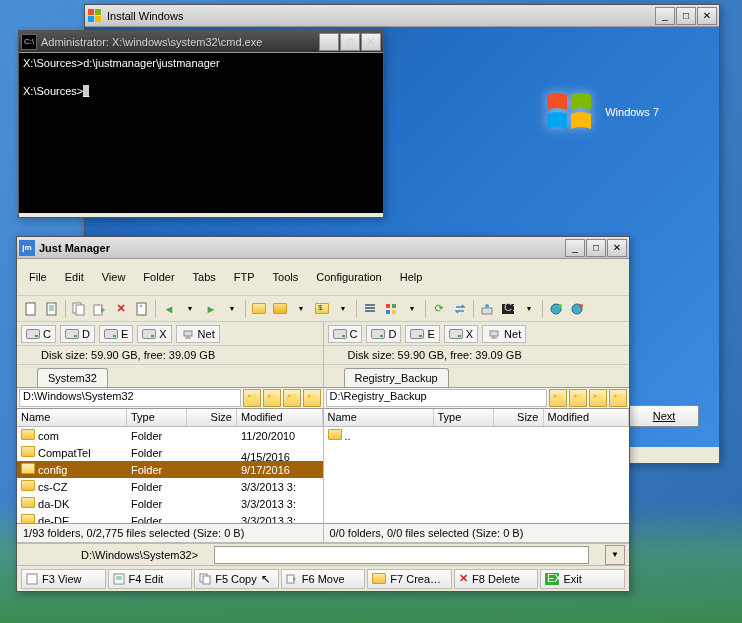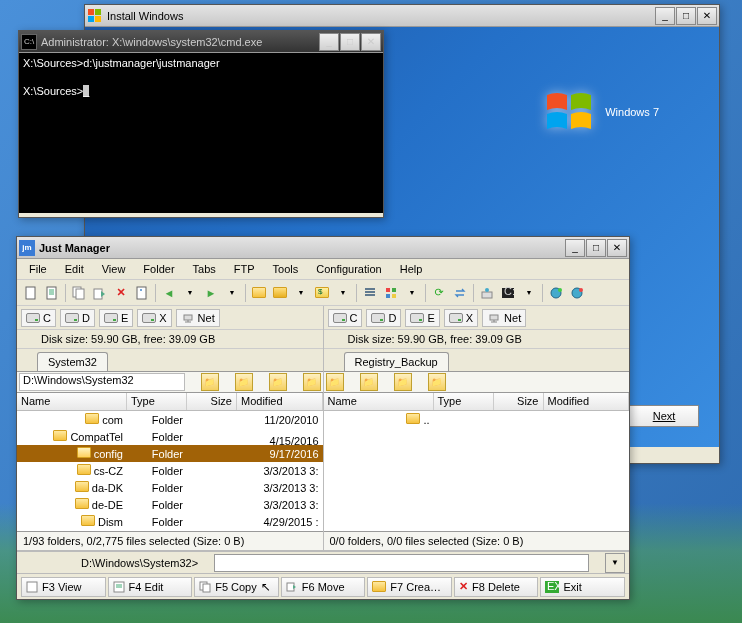--- a/index.html
+++ b/index.html
@@ -11,39 +11,39 @@
 .titlebar .ttext { flex: 1; font-size: 11px; }
 .winbtns { display: flex; gap: 1px; }
 .winbtn { width: 20px; height: 18px; background: linear-gradient(#f0f0f0,#d0d0d0); border: 1px solid #888; display: flex; align-items: center; justify-content: center; font-size: 10px; cursor: pointer; }
 .cmd-body { background: #000; color: #fff; font-family: 'Courier New', monospace; font-size: 12px; padding: 4px; height: 160px; overflow: hidden; white-space: pre; }
 .install-body { background: linear-gradient(135deg, #1e5aa8 0%, #2470c8 40%, #3a8de0 100%); height: 420px; position: relative; }
 .logo { position: absolute; right: 60px; top: 60px; color: #fff; font-size: 32px; display: flex; align-items: center; gap: 10px; }
 .logo svg { filter: drop-shadow(0 0 6px rgba(255,255,255,0.5)); }
 .logo .seven { font-weight: 300; }
 .nextbtn { position: absolute; right: 20px; bottom: 20px; width: 70px; height: 22px; background: linear-gradient(#fdfdfd,#e8e8e8); border: 1px solid #888; cursor: pointer; text-decoration: underline; }
 .jm-body { background: #ece9d8; }
-.menubar { height: 21px; display: flex; align-items: center; padding: 2px 4px; gap: 2px; border-bottom: 1px solid #ccc; }
+.menubar { height: 37px; display: flex; align-items: center; padding: 2px 4px; gap: 2px; border-bottom: 1px solid #ccc; }
 .menubar span { padding: 2px 8px; cursor: pointer; }
 .toolbar { height: 26px; display: flex; align-items: center; padding: 2px 4px; gap: 1px; border-bottom: 1px solid #ccc; flex-wrap: nowrap; overflow: hidden; }
 .tbtn { width: 20px; height: 20px; display: flex; align-items: center; justify-content: center; cursor: pointer; border: 1px solid transparent; }
 .tsep { width: 1px; height: 18px; background: #bbb; margin: 0 2px; }
 .drivebar { height: 24px; display: flex; align-items: center; padding: 2px 4px; gap: 4px; border-bottom: 1px solid #ccc; }
 .drvbtn { display: flex; align-items: center; gap: 3px; padding: 2px 4px; border: 1px solid #bbb; background: #f5f5f5; cursor: pointer; }
 .diskline { padding: 3px 24px; font-size: 11px; border-bottom: 1px solid #ccc; }
 .panels { display: flex; }
 .panel { flex: 1; display: flex; flex-direction: column; border-right: 1px solid #bbb; }
 .panel:last-child { border-right: none; }
 .tabrow { height: 22px; display: flex; align-items: flex-end; padding: 0 20px; background: #ece9d8; }
 .tab { padding: 3px 10px; background: #f5f5f0; border: 1px solid #999; border-bottom: none; border-radius: 3px 3px 0 0; }
-.pathrow { height: 22px; display: flex; align-items: center; padding: 0 2px; gap: 16px; border-top: 1px solid #999; border-bottom: 1px solid #999; background: #f5f5f0; }
+.pathrow { height: 22px; display: flex; align-items: center; padding: 0 2px; gap: 2px; border-top: 1px solid #999; border-bottom: 1px solid #999; background: #f5f5f0; }
 .pathinput { flex: 1; height: 18px; border: 1px solid #bbb; background: #fff; padding: 0 3px; }
 .navbtn { width: 18px; height: 18px; background: linear-gradient(#fef0c0,#f5d060); border: 1px solid #c0a030; cursor: pointer; display: flex; align-items: center; justify-content: center; font-size: 9px; }
 .listhead { height: 18px; display: flex; background: linear-gradient(#fdfdfd,#e8e8e8); border-bottom: 1px solid #bbb; }
 .lh { padding: 2px 4px; border-right: 1px solid #ccc; overflow: hidden; white-space: nowrap; }
-.filelist { height: 120px; background: #fff; overflow-y: auto; overflow-x: hidden; text-align: right; }
+.filelist { height: 96px; background: #fff; overflow-y: auto; overflow-x: hidden; }
 .frow { display: flex; height: 17px; align-items: center; cursor: pointer; }
 .frow.sel { background: #a16207; color: #fff; }
 .fcell { padding: 1px 4px; overflow: hidden; white-space: nowrap; }
 .status { padding: 3px 6px; border-top: 1px solid #999; background: #f5f5f0; font-size: 11px; }
 .cmdline { height: 22px; display: flex; align-items: center; padding: 2px 4px; gap: 16px; border-top: 1px solid #bbb; }
 .cmdinput { flex: 1; height: 18px; border: 1px solid #999; background: #fff; }
 .fkeys { height: 26px; display: flex; align-items: center; padding: 2px 4px; gap: 2px; border-top: 1px solid #bbb; }
 .fkey { flex: 1; height: 20px; display: flex; align-items: center; justify-content: flex-start; padding: 0 4px; gap: 4px; border: 1px solid #bbb; background: linear-gradient(#fdfdfd,#e8e8e8); cursor: pointer; overflow: hidden; white-space: nowrap; }
 .folder-ico { width: 14px; height: 11px; background: linear-gradient(#ffe9a0,#f5c23e); border: 1px solid #d4a020; border-radius: 1px; display: inline-block; position: relative; }
 .folder-ico.open { background: linear-gradient(#fff3c0,#ffd060); }
@@ -346,20 +346,21 @@
                 <path d="M7 7v2M4 9h6" stroke="#888"></path>
               </svg>
               <span>Net</span>
             </div>
         </div>
         <div class="diskline">Disk size: 59.90 GB, free: 39.09 GB</div>
         <div class="tabrow">
             <div class="tab">Registry_Backup</div>
           </div>
         <div class="pathrow">
+          <div class="pathinput">D:\Registry_Backup</div>
           <div class="navbtn">📁</div>
           <div class="navbtn">📁</div>
           <div class="navbtn">📁</div>
           <div class="navbtn">📁</div>
         </div>
         <div class="listhead">
           <div class="lh" style="width:110px;">Name</div>
           <div class="lh" style="width:60px;">Type</div>
           <div class="lh" style="width:50px;text-align:right;">Size</div>
           <div class="lh" style="flex:1;">Modified</div>

